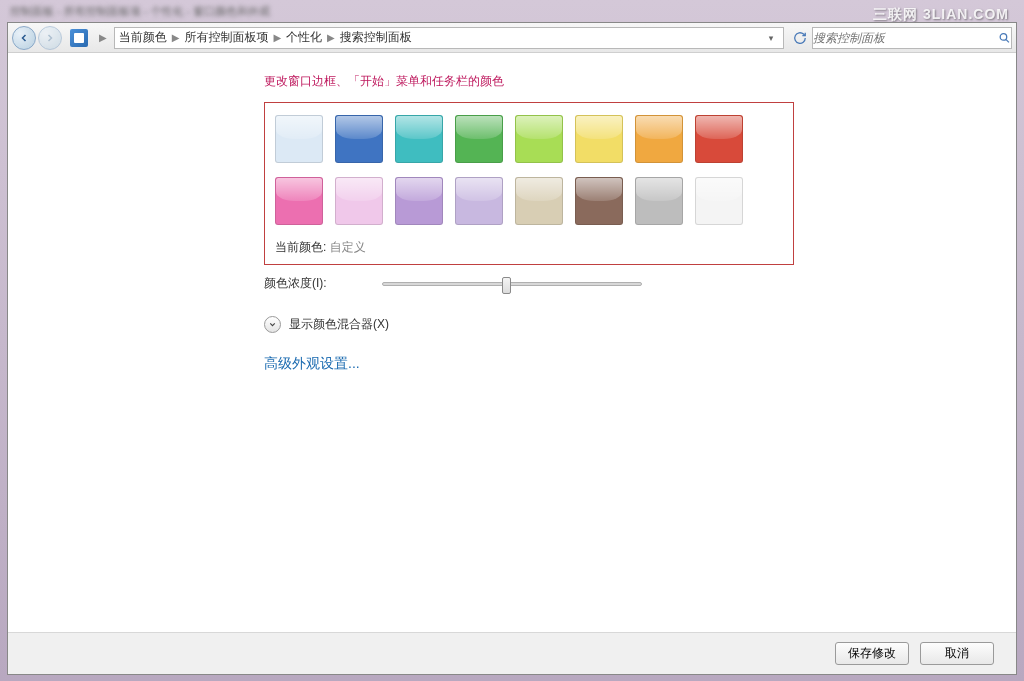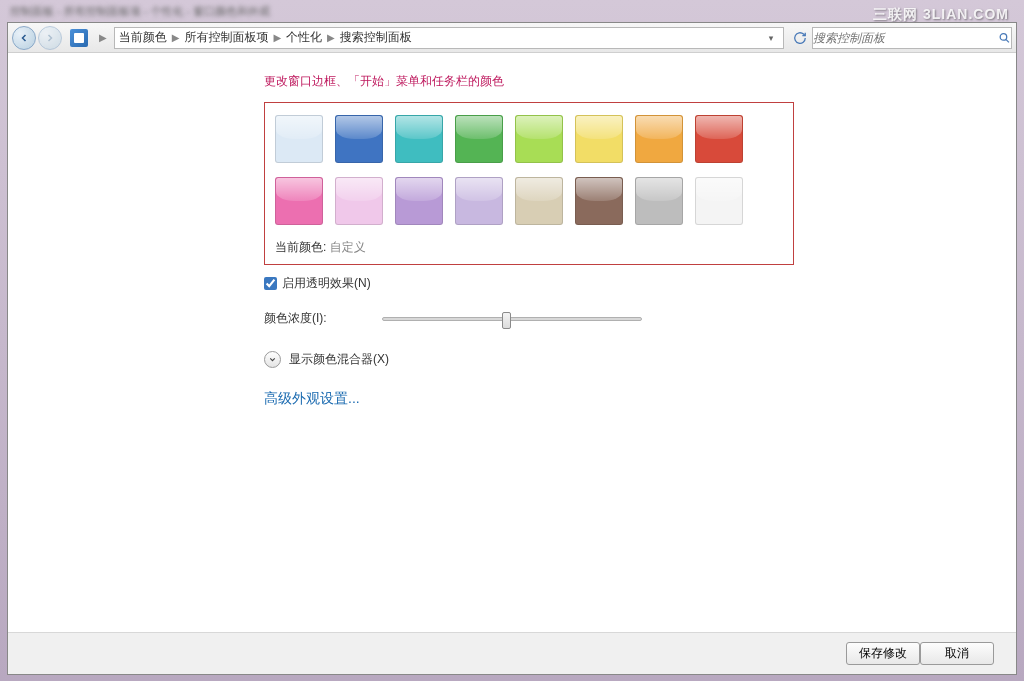--- a/index.html
+++ b/index.html
@@ -40,21 +40,21 @@
 .chk-row input { margin-right: 5px; accent-color: #3a78c0; }
 .slider-row { display: flex; align-items: center; margin-bottom: 24px; }
 .slider-row .lbl { width: 100px; }
 .slider-track { width: 260px; height: 4px; background: #d8d8d8; border: 1px solid #b0b0b0; border-radius: 2px; position: relative; margin-left: 18px; }
 .slider-thumb { position: absolute; top: -6px; left: 46%; width: 9px; height: 17px; background: linear-gradient(to bottom,#f4f4f4,#dcdcdc); border: 1px solid #8a8a8a; border-radius: 2px; cursor: pointer; }
 .expand-row { display: flex; align-items: center; margin-bottom: 22px; cursor: pointer; }
 .expand-btn { width: 17px; height: 17px; border-radius: 50%; border: 1px solid #9a9a9a; background: linear-gradient(to bottom,#fff,#e4e4e4); display: flex; align-items: center; justify-content: center; margin-right: 8px; }
 .expand-btn svg { width: 9px; height: 9px; }
 .link { color: #1a6ab0; cursor: pointer; font-size: 14px; }
 
-.button-bar { position: absolute; bottom: 0; left: 0; right: 0; height: 42px; background: #f0f0f0; border-top: 1px solid #d8d8d8; display: flex; align-items: center; justify-content: flex-end; padding-right: 22px; gap: 0; }
+.button-bar { position: absolute; bottom: 0; left: 0; right: 0; height: 42px; background: #f0f0f0; border-top: 1px solid #d8d8d8; display: flex; align-items: center; justify-content: flex-end; padding-right: 22px; gap: 11px; }
 .btn { min-width: 74px; height: 23px; background: linear-gradient(to bottom,#fdfdfd,#e8e8e8); border: 1px solid #9a9a9a; border-radius: 3px; font-size: 12px; cursor: pointer; padding: 0 12px; }
 </style>
 </head>
 <body>
 
 <div class="blur-title">控制面板 - 所有控制面板项 - 个性化 - 窗口颜色和外观</div>
 <div class="watermark">三联网 3LIAN.COM</div>
 
 <div class="window-frame">
 
@@ -122,24 +122,20 @@
             <div class="swatch" style="background: rgb(189, 189, 189);"></div>
             <div class="swatch" style="background: rgb(244, 244, 244);"></div>
           </div>
         <div class="current-line">
           <span>当前颜色:</span>
           <span class="val">自定义</span>
         </div>
       </div>
 
       <div class="below">
-        <div class="chk-row">
-          <input type="checkbox" checked="" style="">
-          <label>启用透明效果(N)</label>
-        </div>
 
         <div class="slider-row">
           <span class="lbl">颜色浓度(I):</span>
           <div class="slider-track">
             <div class="slider-thumb"></div>
           </div>
         </div>
 
         <div class="expand-row">
           <div class="expand-btn">

